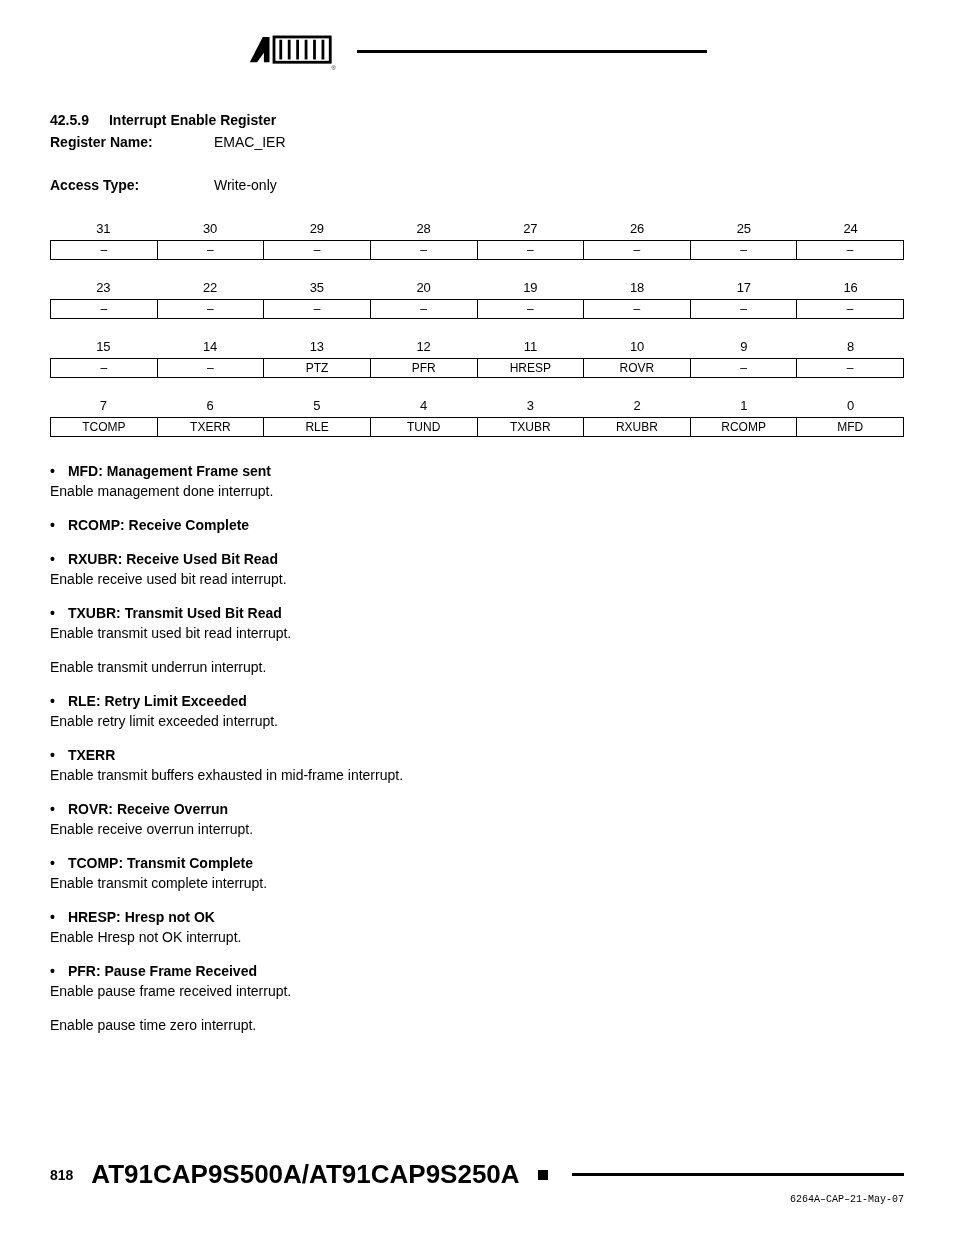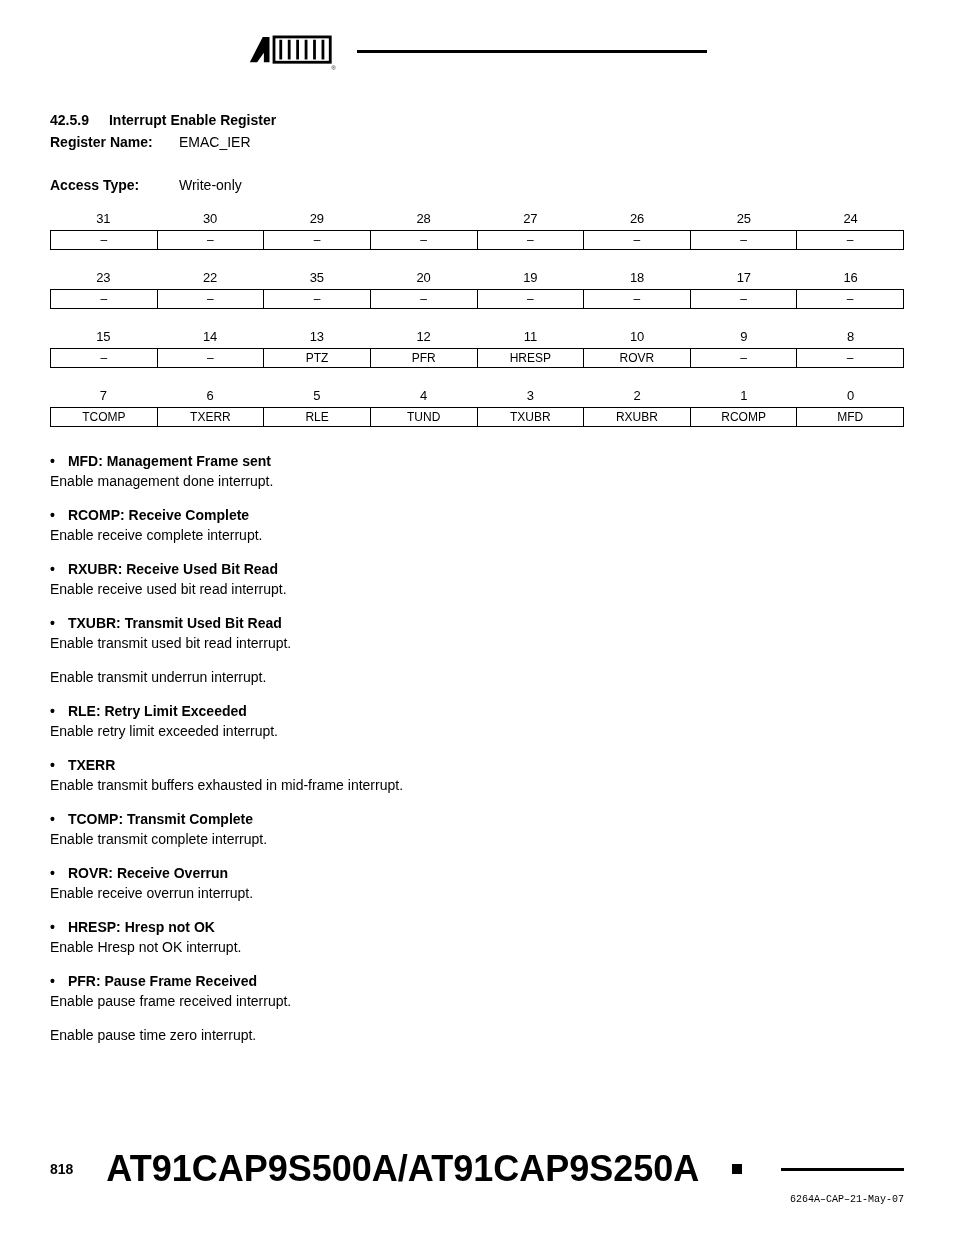--- a/index.html
+++ b/index.html
@@ -40,24 +40,24 @@
     margin-bottom: 6px;
     align-items: flex-end;
   }
   .meta-row {
     display: flex;
     font-size: 14px;
     margin-bottom: 6px;
   }
   .meta-label {
     font-weight: bold;
-    width: 129px;
+    width: 164px;
   }
   .reg-table {
-    margin-top: 14px;
+    margin-top: 24px;
   }
   .bit-headers {
     display: flex;
   }
   .bit-cell-h {
     flex: 1;
     text-align: center;
     font-size: 13px;
     padding: 4px 0;
   }
@@ -96,28 +96,28 @@
   }
   .footer {
     position: absolute;
     bottom: 30px;
     left: 50px;
     right: 50px;
   }
   .footer-title-row {
     display: flex;
     align-items: center;
-    gap: 33px;
+    gap: 18px;
   }
   .page-num {
     font-size: 14px;
     font-weight: bold;
   }
   .doc-title {
-    font-size: 36px;
+    font-size: 26px;
     font-weight: bold;
   }
   .footer-line {
     height: 3px;
     background: #000;
     flex: 1;
     margin-left: 6px;
   }
   .footer-square {
     width: 10px;
@@ -252,21 +252,20 @@
       </div>
     </div>
 
   <div class="desc-list" id="desc-list">
       <div class="desc-item">
         <div class="desc-title"><span class="bullet">•</span><span> MFD: Management Frame sent</span></div>
         <div class="desc-text">Enable management done interrupt.</div>
       </div>
       <div class="desc-item">
         <div class="desc-title"><span class="bullet">•</span><span> RCOMP: Receive Complete</span></div>
-        <div class="desc-text">Enable receive complete interrupt.</div>
       </div>
       <div class="desc-item">
         <div class="desc-title"><span class="bullet">•</span><span> RXUBR: Receive Used Bit Read</span></div>
         <div class="desc-text">Enable receive used bit read interrupt.</div>
       </div>
       <div class="desc-item">
         <div class="desc-title"><span class="bullet">•</span><span> TXUBR: Transmit Used Bit Read</span></div>
         <div class="desc-text">Enable transmit used bit read interrupt.</div>
       </div>
       <div class="desc-item">
@@ -274,26 +273,26 @@
       </div>
       <div class="desc-item">
         <div class="desc-title"><span class="bullet">•</span><span> RLE: Retry Limit Exceeded</span></div>
         <div class="desc-text">Enable retry limit exceeded interrupt.</div>
       </div>
       <div class="desc-item">
         <div class="desc-title"><span class="bullet">•</span><span> TXERR</span></div>
         <div class="desc-text">Enable transmit buffers exhausted in mid-frame interrupt.</div>
       </div>
       <div class="desc-item">
+        <div class="desc-title"><span class="bullet">•</span><span> ROVR: Receive Overrun</span></div>
+        <div class="desc-text">Enable receive overrun interrupt.</div>
+      </div>
+      <div class="desc-item">
         <div class="desc-title"><span class="bullet">•</span><span> TCOMP: Transmit Complete</span></div>
         <div class="desc-text">Enable transmit complete interrupt.</div>
-      </div>
-      <div class="desc-item">
-        <div class="desc-title"><span class="bullet">•</span><span> ROVR: Receive Overrun</span></div>
-        <div class="desc-text">Enable receive overrun interrupt.</div>
       </div>
       <div class="desc-item">
         <div class="desc-title"><span class="bullet">•</span><span> HRESP: Hresp not OK</span></div>
         <div class="desc-text">Enable Hresp not OK interrupt.</div>
       </div>
       <div class="desc-item">
         <div class="desc-title"><span class="bullet">•</span><span> PFR: Pause Frame Received</span></div>
         <div class="desc-text">Enable pause frame received interrupt.</div>
       </div>
       <div class="desc-item">

